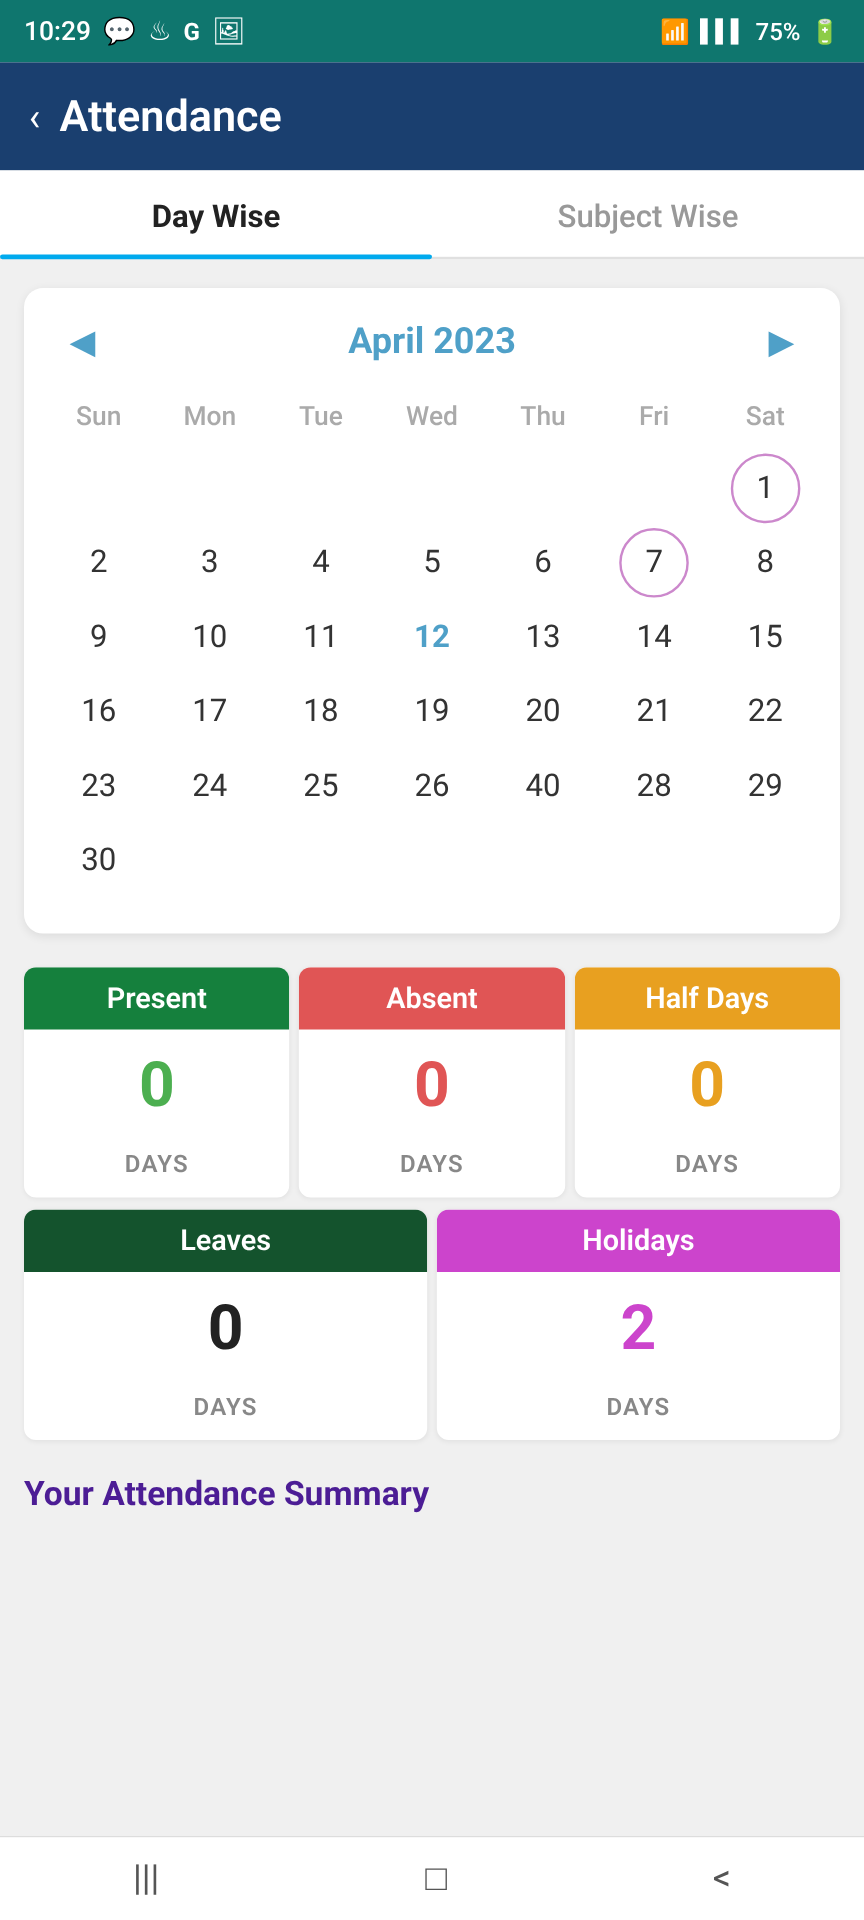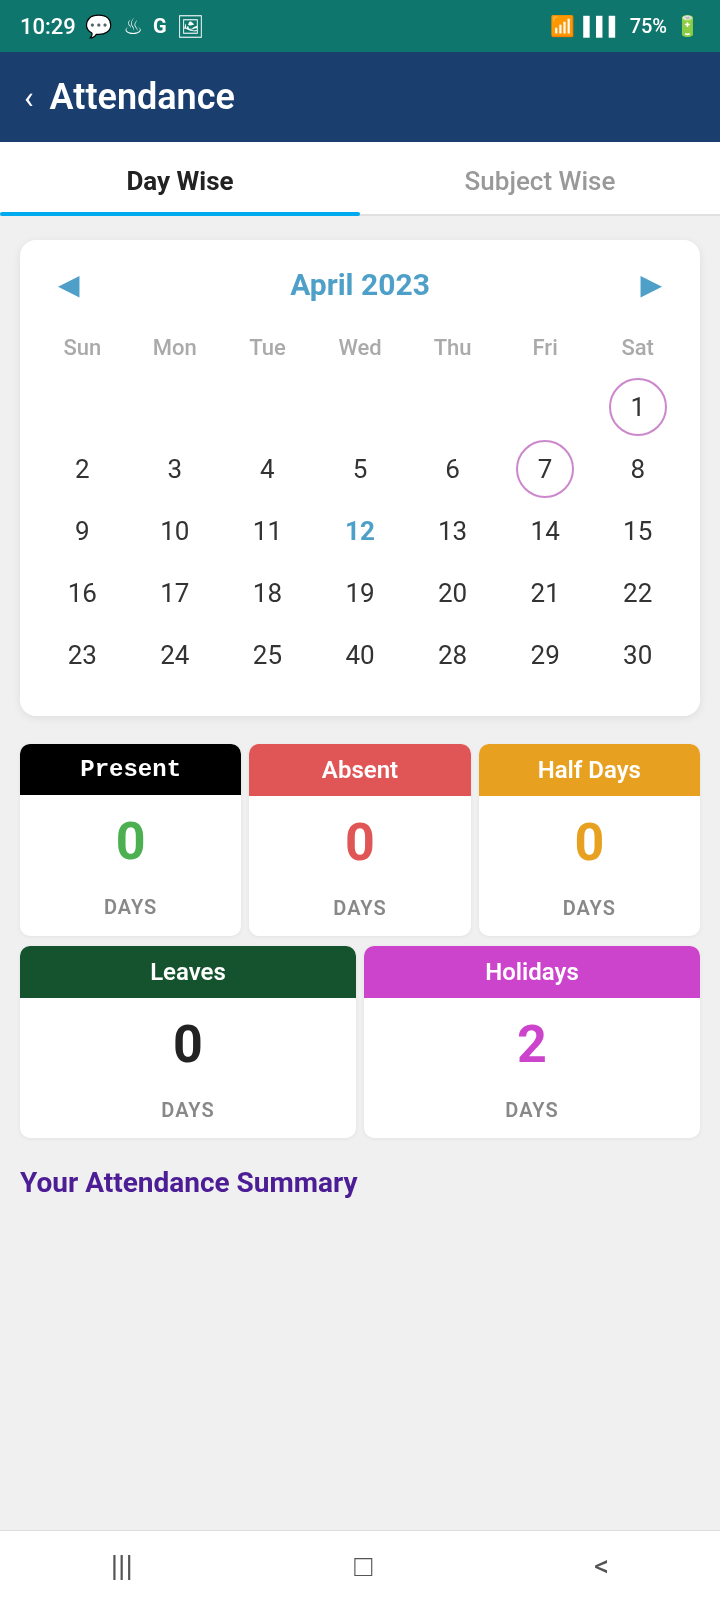--- a/index.html
+++ b/index.html
@@ -174,21 +174,21 @@
     }
 
     .stat-badge {
       padding: 12px 8px;
       text-align: center;
       font-size: 24px;
       font-weight: 600;
       color: white;
       border-radius: 8px 8px 0 0;
     }
-    .stat-badge.present { background: #000000; font-family: Liberation Mono, monospace; }
+    .stat-badge.present { background: #15803d; }
     .stat-badge.absent { background: #e05555; }
     .stat-badge.halfdays { background: #e8a020; }
     .stat-badge.leaves { background: #14532d; }
     .stat-badge.holidays { background: #cc44cc; }
 
     .stat-value {
       text-align: center;
       font-size: 52px;
       font-weight: 700;
       padding: 16px 0 4px;
@@ -336,20 +336,21 @@
         <div class="day-cell">16</div>
         <div class="day-cell">17</div>
         <div class="day-cell">18</div>
         <div class="day-cell">19</div>
         <div class="day-cell">20</div>
         <div class="day-cell">21</div>
         <div class="day-cell">22</div>
         <div class="day-cell">23</div>
         <div class="day-cell">24</div>
         <div class="day-cell">25</div>
+        <div class="day-cell">26</div>
         <div class="day-cell">40</div>
         <div class="day-cell">28</div>
         <div class="day-cell">29</div>
         <div class="day-cell">30</div>
       </div>
   </div>
 </div>
 
 <div class="stats-section">
   <div class="stats-row">

